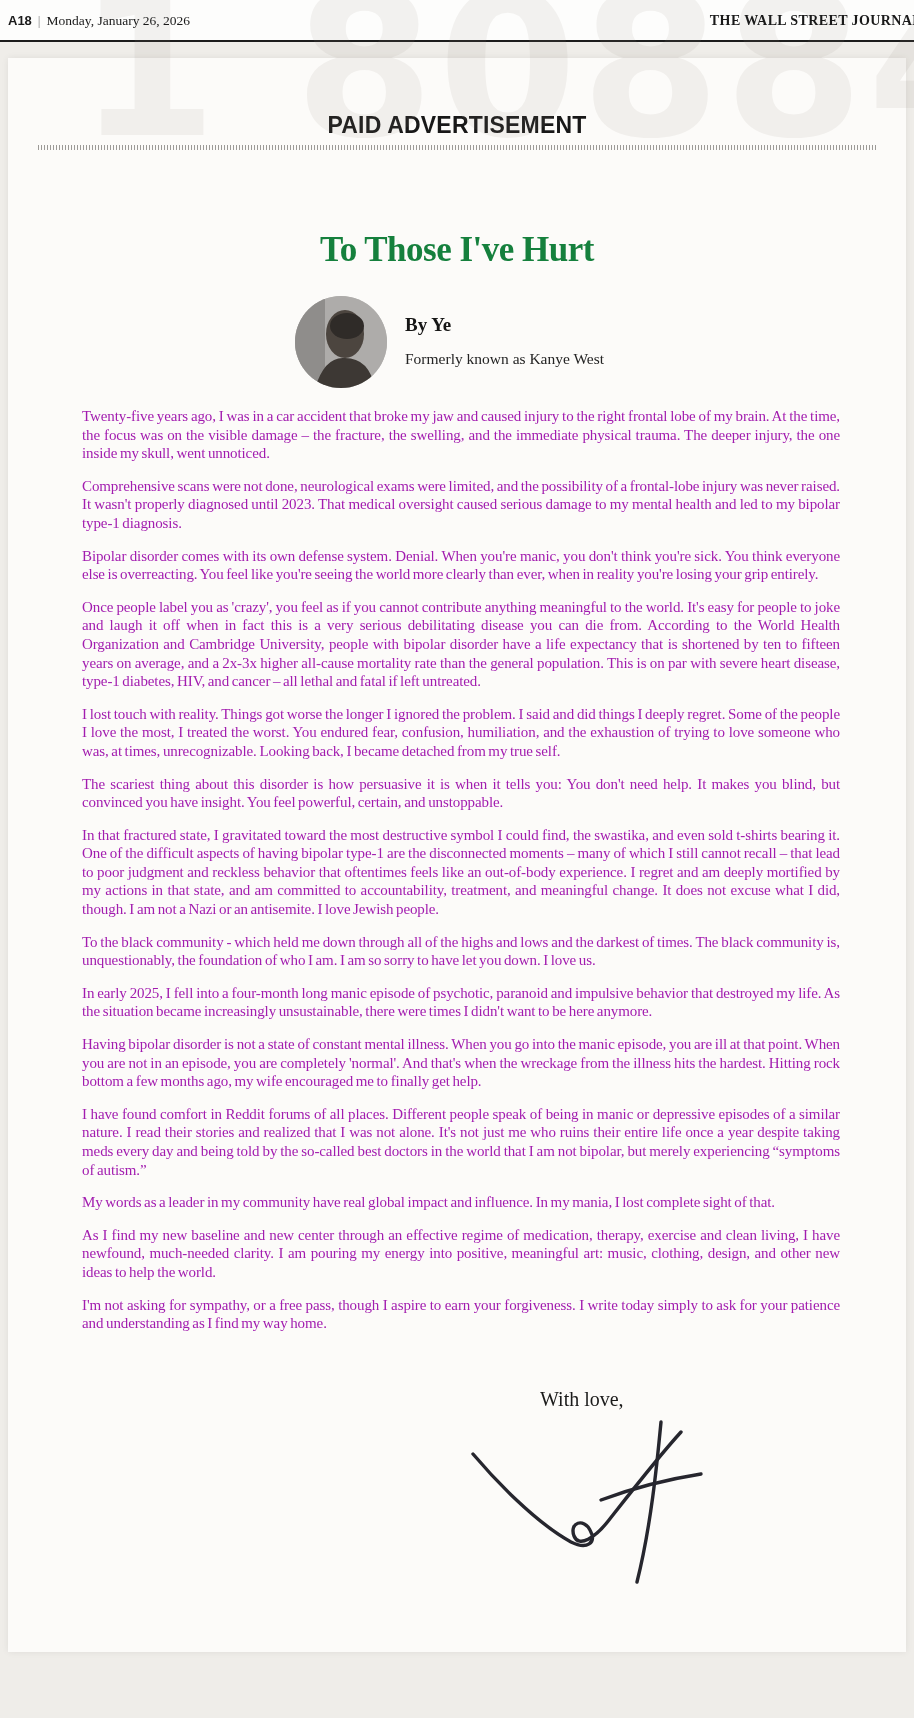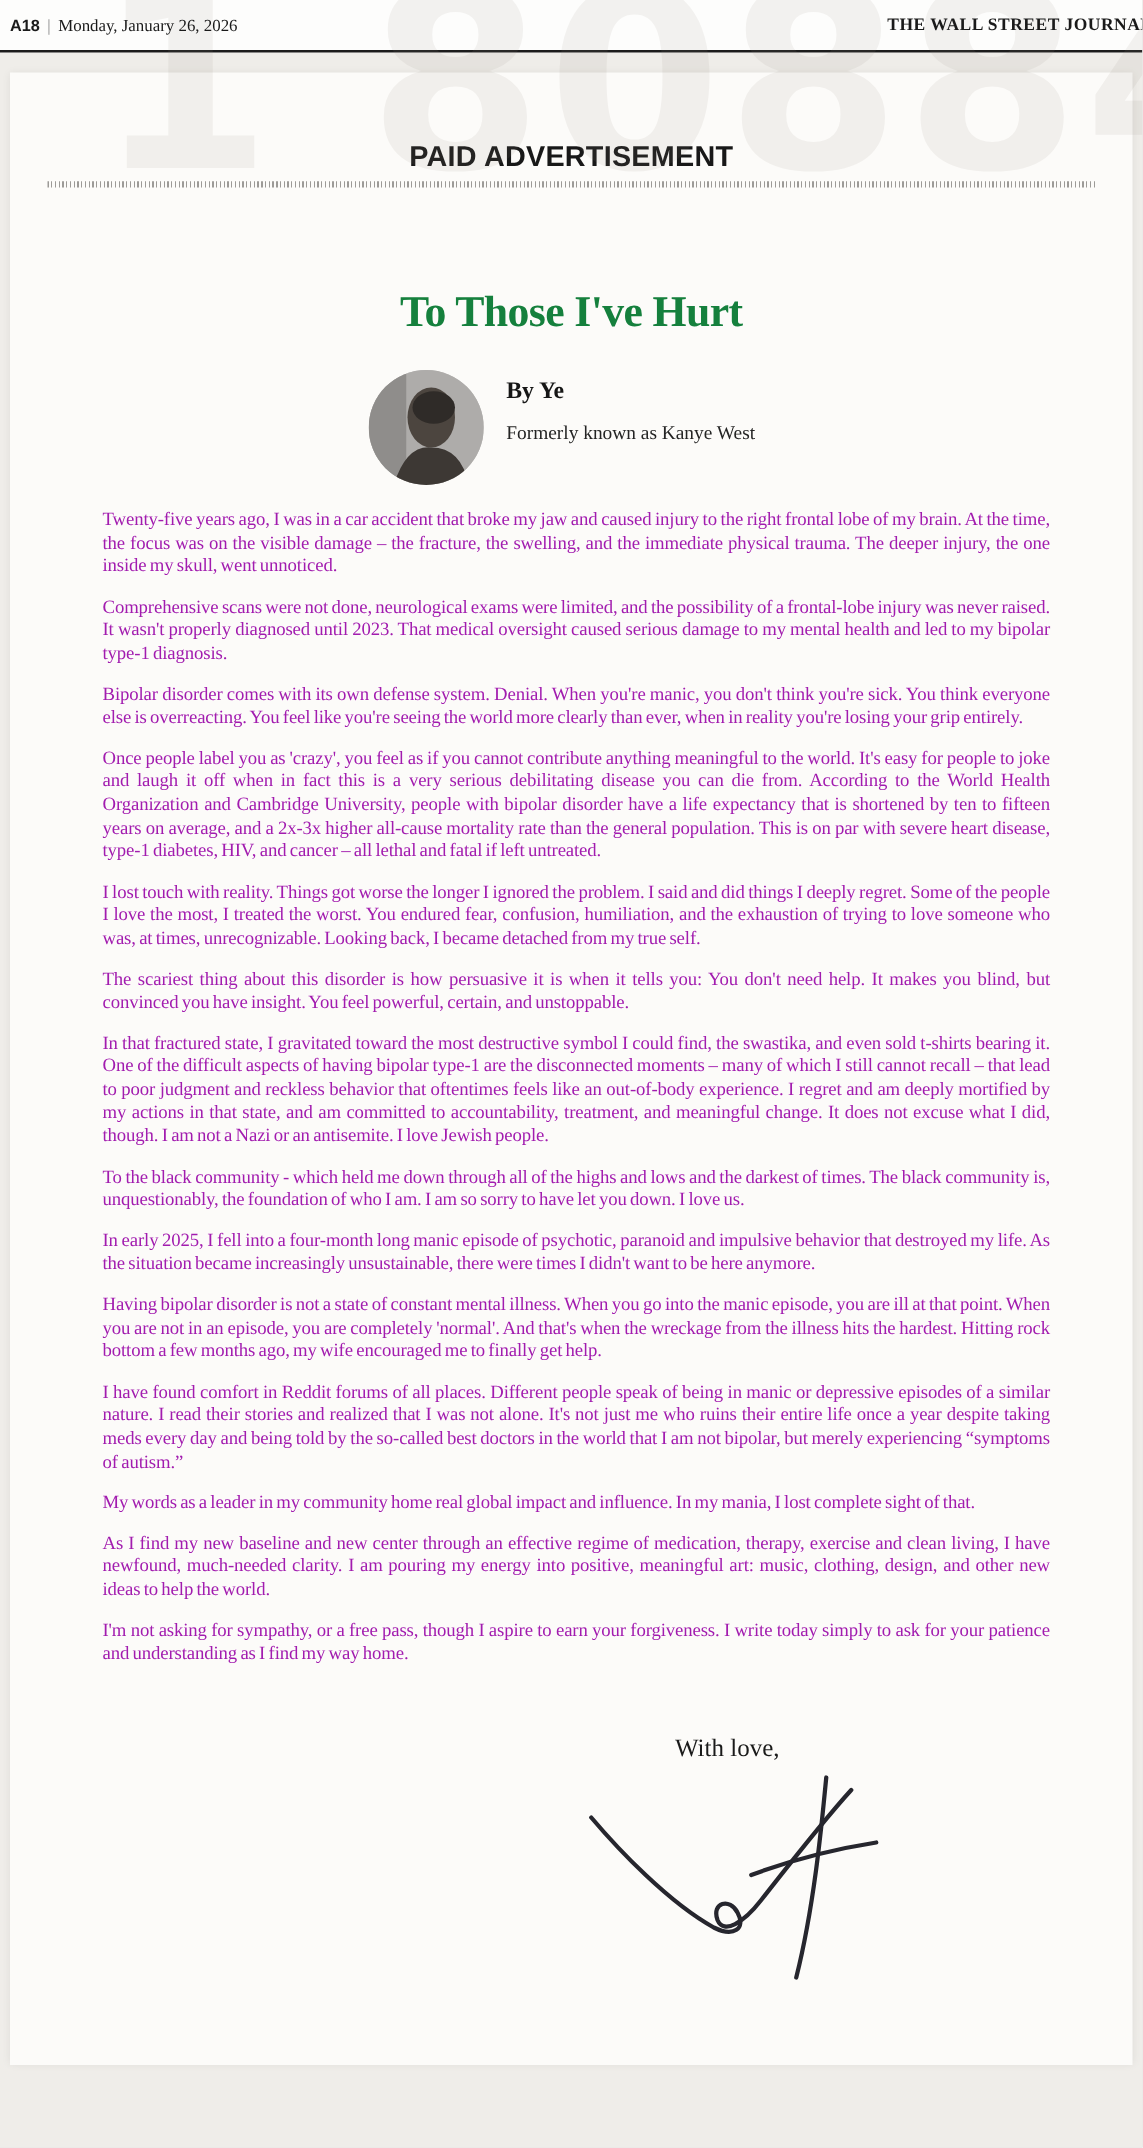--- a/index.html
+++ b/index.html
@@ -46,21 +46,21 @@
   .ad-title {
     position:absolute; top:172px; left:0; width:100%; text-align:center;
     font-family:"Liberation Serif", serif; font-weight:bold;
     font-size:35px; letter-spacing:-0.5px; color:#15803d;
   }
   .byline-row { position:absolute; top:238px; left:287px; width:420px; height:92px; }
   .portrait {
     position:absolute; left:0; top:0; width:92px; height:92px; border-radius:50%;
     background:#b9b7b5; overflow:hidden;
   }
-  .byline-text { position:absolute; left:110px; top:6px; }
+  .byline-text { position:absolute; left:110px; top:18px; }
   .byline-name { font-weight:bold; font-size:19px; color:#161616; }
   .byline-sub { margin-top:14px; font-size:15.5px; color:#242424; }
   
   .body-copy {
     position:absolute; top:349px; left:74px; width:758px;
     text-align:justify; font-size:15px; line-height:1.24;
     letter-spacing:-0.1px; word-spacing:-1px; color:#a21caf;
   }
   .body-copy p { margin:0 0 14px 0; }
   .closing {
@@ -112,21 +112,21 @@
       <p>Comprehensive scans were not done, neurological exams were limited, and the possibility of a frontal-lobe injury was never raised. It wasn't properly diagnosed until 2023. That medical oversight caused serious damage to my mental health and led to my bipolar type-1 diagnosis.</p>
       <p>Bipolar disorder comes with its own defense system. Denial. When you're manic, you don't think you're sick. You think everyone else is overreacting. You feel like you're seeing the world more clearly than ever, when in reality you're losing your grip entirely.</p>
       <p>Once people label you as 'crazy', you feel as if you cannot contribute anything meaningful to the world. It's easy for people to joke and laugh it off when in fact this is a very serious debilitating disease you can die from. According to the World Health Organization and Cambridge University, people with bipolar disorder have a life expectancy that is shortened by ten to fifteen years on average, and a 2x-3x higher all-cause mortality rate than the general population. This is on par with severe heart disease, type-1 diabetes, HIV, and cancer – all lethal and fatal if left untreated.</p>
       <p>I lost touch with reality. Things got worse the longer I ignored the problem. I said and did things I deeply regret. Some of the people I love the most, I treated the worst. You endured fear, confusion, humiliation, and the exhaustion of trying to love someone who was, at times, unrecognizable. Looking back, I became detached from my true self.</p>
       <p>The scariest thing about this disorder is how persuasive it is when it tells you: You don't need help. It makes you blind, but convinced you have insight. You feel powerful, certain, and unstoppable.</p>
       <p>In that fractured state, I gravitated toward the most destructive symbol I could find, the swastika, and even sold t-shirts bearing it. One of the difficult aspects of having bipolar type-1 are the disconnected moments – many of which I still cannot recall – that lead to poor judgment and reckless behavior that oftentimes feels like an out-of-body experience. I regret and am deeply mortified by my actions in that state, and am committed to accountability, treatment, and meaningful change. It does not excuse what I did, though. I am not a Nazi or an antisemite. I love Jewish people.</p>
       <p>To the black community - which held me down through all of the highs and lows and the darkest of times. The black community is, unquestionably, the foundation of who I am. I am so sorry to have let you down. I love us.</p>
       <p>In early 2025, I fell into a four-month long manic episode of psychotic, paranoid and impulsive behavior that destroyed my life. As the situation became increasingly unsustainable, there were times I didn't want to be here anymore.</p>
       <p>Having bipolar disorder is not a state of constant mental illness. When you go into the manic episode, you are ill at that point. When you are not in an episode, you are completely 'normal'. And that's when the wreckage from the illness hits the hardest. Hitting rock bottom a few months ago, my wife encouraged me to finally get help.</p>
       <p>I have found comfort in Reddit forums of all places. Different people speak of being in manic or depressive episodes of a similar nature. I read their stories and realized that I was not alone. It's not just me who ruins their entire life once a year despite taking meds every day and being told by the so-called best doctors in the world that I am not bipolar, but merely experiencing “symptoms of autism.”</p>
-      <p>My words as a leader in my community home real global impact and influence. In my mania, I lost complete sight of that.</p>
+      <p>My words as a leader in my community have real global impact and influence. In my mania, I lost complete sight of that.</p>
       <p>As I find my new baseline and new center through an effective regime of medication, therapy, exercise and clean living, I have newfound, much-needed clarity. I am pouring my energy into positive, meaningful art: music, clothing, design, and other new ideas to help the world.</p>
       <p>I'm not asking for sympathy, or a free pass, though I aspire to earn your forgiveness. I write today simply to ask for your patience and understanding as I find my way home.</p>
     </div>
 
     <div class="closing">With love,</div>
 
     <div class="signature">
       <svg width="250" height="175" viewBox="0 0 250 175">
         <g fill="none" stroke="#26262e" stroke-width="3.4" stroke-linecap="round">
           <path d="M 10 38 C 32 64, 72 106, 108 126 C 124 134, 134 127, 127 114 C 121 102, 106 106, 111 120 C 116 132, 132 122, 146 104 C 168 76, 196 40, 218 16"></path>

